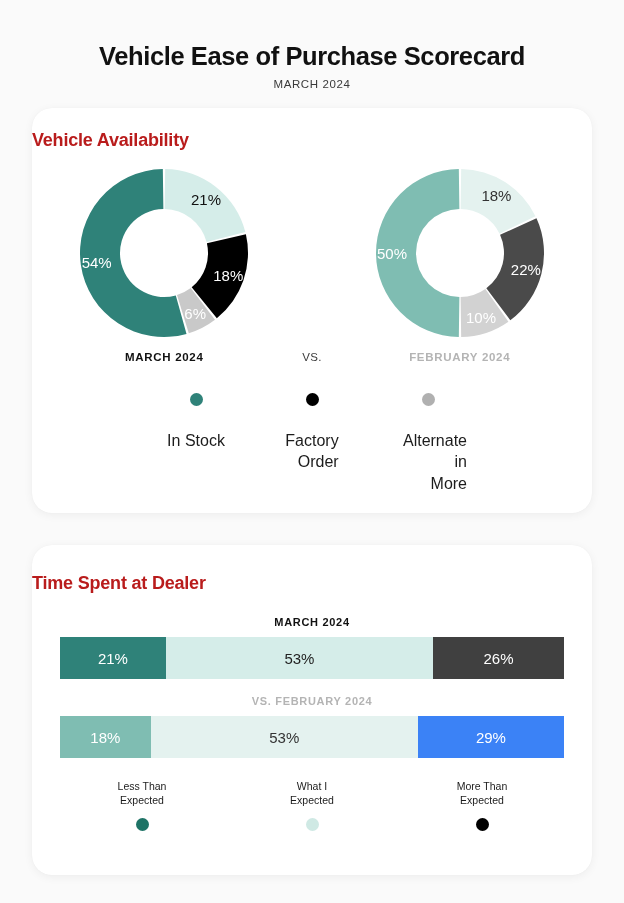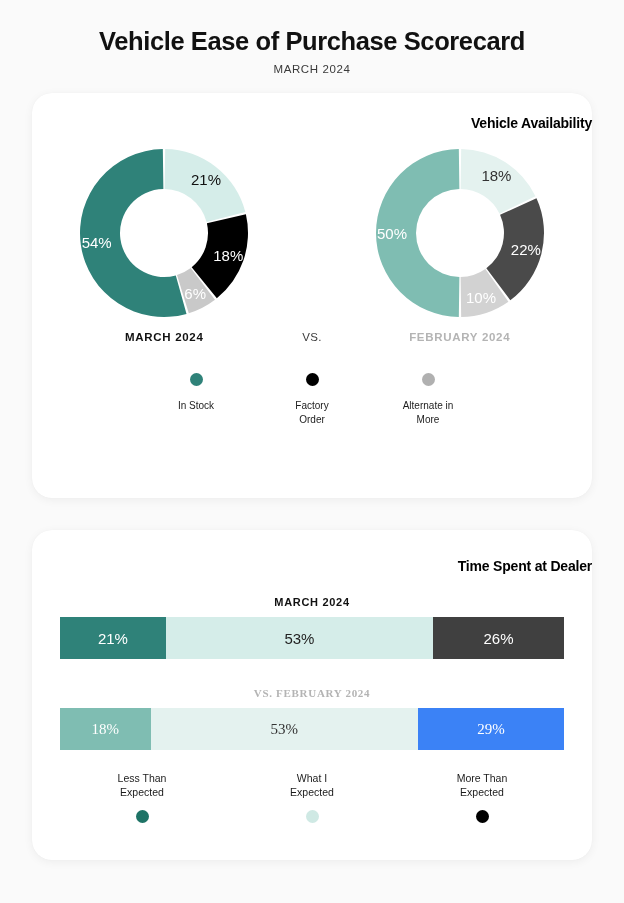--- a/index.html
+++ b/index.html
@@ -12,21 +12,21 @@
     background: #fafafa;
     font-family: "Liberation Sans", sans-serif;
     color: #111111;
     overflow: hidden;
   }
   .page {
     width: 624px;
     height: 796px;
     position: relative;
     box-sizing: border-box;
-    padding: 1px 32px;
+    padding: 16px 32px;
   }
 
   
   .header {
     padding-top: 26px;
     text-align: center;
   }
   .header-title {
     font-size: 25.5px;
     font-weight: bold;
@@ -53,25 +53,25 @@
     margin-top: 18px;
     height: 405px;
     padding-top: 22px;
   }
   .card-time {
     margin-top: 32px;
     height: 330px;
     padding-top: 28px;
   }
   .card-title {
-    text-align: right;
-    font-size: 14px;
+    text-align: left;
+    font-size: 18px;
     font-weight: bold;
     letter-spacing: -0.2px;
-    color: #000000;
+    color: #b91c1c;
   }
 
   
   .donut-row {
     margin-top: 16px;
     display: flex;
     justify-content: center;
     align-items: center;
     gap: 46px;
   }
@@ -112,24 +112,24 @@
     display: flex;
     flex-direction: column;
     align-items: center;
   }
   .legend-dot {
     width: 13px;
     height: 13px;
     border-radius: 50%;
   }
   .legend-label {
-    margin-top: 13px;
-    font-size: 10px;
+    margin-top: 24px;
+    font-size: 16px;
     line-height: 1.32;
-    text-align: center;
+    text-align: right;
     color: #1c1c1c;
     white-space: pre-line;
   }
 
   
   .bar-group {
     margin-top: 22px;
     padding: 0 28px;
   }
   .bar-caption {
@@ -146,21 +146,21 @@
     overflow: hidden;
   }
   .bar-seg {
     display: flex;
     align-items: center;
     justify-content: center;
     font-size: 15px;
     font-weight: normal;
     box-sizing: border-box;
   }
-  .bar-group-prior { margin-top: 28px; font-family: Liberation Serif, serif; }
+  .bar-group-prior { margin-top: 16px; }
 
   
   .bar-legend {
     margin-top: 22px;
     display: flex;
     justify-content: center;
     gap: 86px;
   }
   .bar-legend-item {
     width: 84px;

